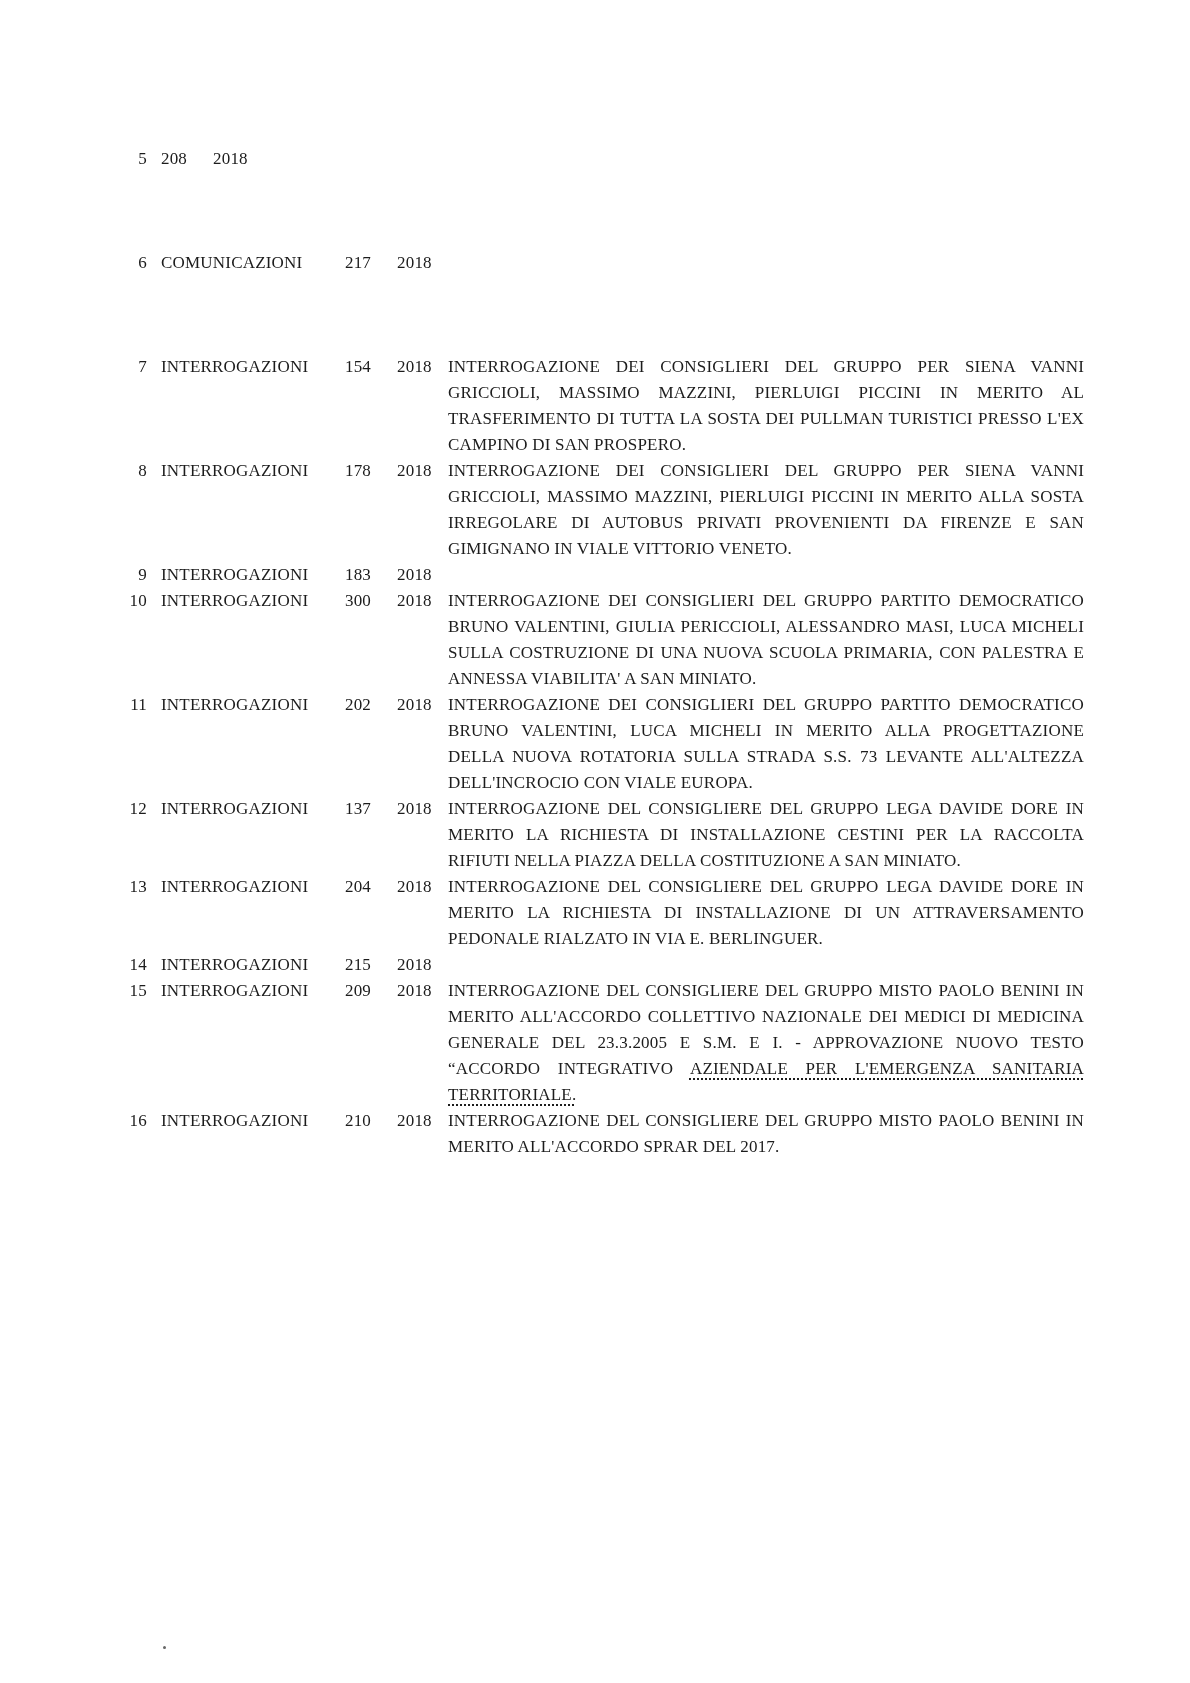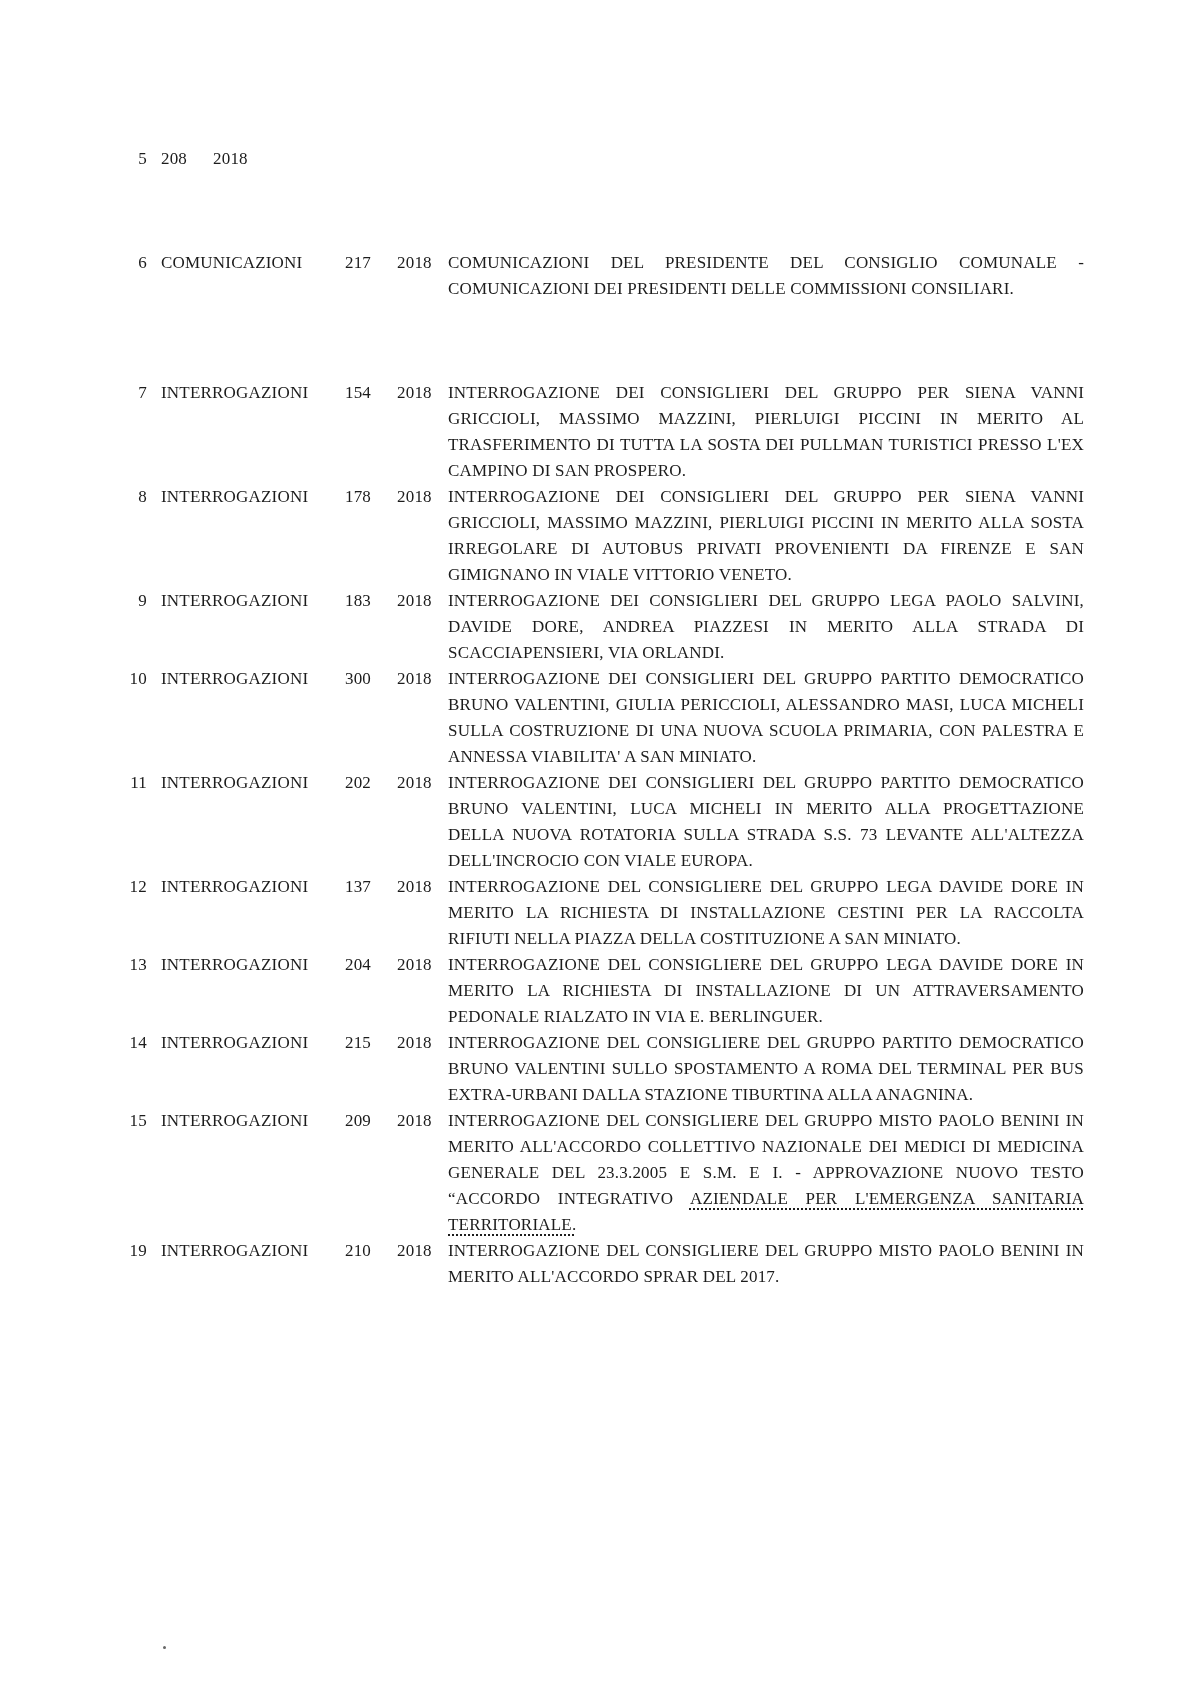--- a/index.html
+++ b/index.html
@@ -59,21 +59,20 @@
       <div class="c c-num">5</div>
       <div class="c c-doc">208</div>
       <div class="c c-year">2018</div>
     </div>
 
     <div class="row sp">
       <div class="c c-num">6</div>
       <div class="c c-type">COMUNICAZIONI</div>
       <div class="c c-doc">217</div>
       <div class="c c-year">2018</div>
-      <div class="c c-desc">COMUNICAZIONI DEL PRESIDENTE DEL CONSIGLIO COMUNALE - COMUNICAZIONI DEI PRESIDENTI DELLE COMMISSIONI CONSILIARI.</div>
     </div>
 
     <div class="row">
       <div class="c c-num">7</div>
       <div class="c c-type">INTERROGAZIONI</div>
       <div class="c c-doc">154</div>
       <div class="c c-year">2018</div>
       <div class="c c-desc">INTERROGAZIONE DEI CONSIGLIERI DEL GRUPPO PER SIENA VANNI GRICCIOLI, MASSIMO MAZZINI, PIERLUIGI PICCINI IN MERITO AL TRASFERIMENTO DI TUTTA LA SOSTA DEI PULLMAN TURISTICI PRESSO L'EX CAMPINO DI SAN PROSPERO.</div>
     </div>
 
@@ -83,21 +82,20 @@
       <div class="c c-doc">178</div>
       <div class="c c-year">2018</div>
       <div class="c c-desc">INTERROGAZIONE DEI CONSIGLIERI DEL GRUPPO PER SIENA VANNI GRICCIOLI, MASSIMO MAZZINI, PIERLUIGI PICCINI IN MERITO ALLA SOSTA IRREGOLARE DI AUTOBUS PRIVATI PROVENIENTI DA FIRENZE E SAN GIMIGNANO IN VIALE VITTORIO VENETO.</div>
     </div>
 
     <div class="row">
       <div class="c c-num">9</div>
       <div class="c c-type">INTERROGAZIONI</div>
       <div class="c c-doc">183</div>
       <div class="c c-year">2018</div>
-      <div class="c c-desc">INTERROGAZIONE DEI CONSIGLIERI DEL GRUPPO LEGA PAOLO SALVINI, DAVIDE DORE, ANDREA PIAZZESI IN MERITO ALLA STRADA DI SCACCIAPENSIERI, VIA ORLANDI.</div>
     </div>
 
     <div class="row">
       <div class="c c-num">10</div>
       <div class="c c-type">INTERROGAZIONI</div>
       <div class="c c-doc">300</div>
       <div class="c c-year">2018</div>
       <div class="c c-desc">INTERROGAZIONE DEI CONSIGLIERI DEL GRUPPO PARTITO DEMOCRATICO BRUNO VALENTINI, GIULIA PERICCIOLI, ALESSANDRO MASI, LUCA MICHELI SULLA COSTRUZIONE DI UNA  NUOVA SCUOLA PRIMARIA, CON PALESTRA E ANNESSA VIABILITA' A SAN MINIATO.</div>
     </div>
 
@@ -123,33 +121,32 @@
       <div class="c c-doc">204</div>
       <div class="c c-year">2018</div>
       <div class="c c-desc">INTERROGAZIONE DEL CONSIGLIERE DEL GRUPPO LEGA DAVIDE DORE IN MERITO LA RICHIESTA DI INSTALLAZIONE DI UN ATTRAVERSAMENTO PEDONALE RIALZATO IN VIA E. BERLINGUER.</div>
     </div>
 
     <div class="row">
       <div class="c c-num">14</div>
       <div class="c c-type">INTERROGAZIONI</div>
       <div class="c c-doc">215</div>
       <div class="c c-year">2018</div>
-      <div class="c c-desc">INTERROGAZIONE DEL CONSIGLIERE DEL GRUPPO PARTITO DEMOCRATICO BRUNO VALENTINI SULLO SPOSTAMENTO A ROMA DEL TERMINAL PER BUS EXTRA-URBANI DALLA STAZIONE TIBURTINA ALLA ANAGNINA.</div>
     </div>
 
     <div class="row">
       <div class="c c-num">15</div>
       <div class="c c-type">INTERROGAZIONI</div>
       <div class="c c-doc">209</div>
       <div class="c c-year">2018</div>
       <div class="c c-desc"><span>INTERROGAZIONE DEL CONSIGLIERE DEL GRUPPO MISTO PAOLO BENINI IN MERITO ALL'ACCORDO COLLETTIVO NAZIONALE DEI MEDICI DI MEDICINA GENERALE DEL 23.3.2005 E S.M. E I. - APPROVAZIONE NUOVO TESTO “ACCORDO INTEGRATIVO</span> <span class="u-dotted">AZIENDALE PER L'EMERGENZA SANITARIA TERRITORIALE.</span></div>
     </div>
 
     <div class="row">
-      <div class="c c-num">19</div>
+      <div class="c c-num">16</div>
       <div class="c c-type">INTERROGAZIONI</div>
       <div class="c c-doc">210</div>
       <div class="c c-year">2018</div>
       <div class="c c-desc">INTERROGAZIONE DEL CONSIGLIERE DEL GRUPPO MISTO PAOLO BENINI IN MERITO ALL'ACCORDO SPRAR DEL 2017.</div>
     </div>
 
   </div>
 
   <div class="artifact-dot"></div>
 </div>

